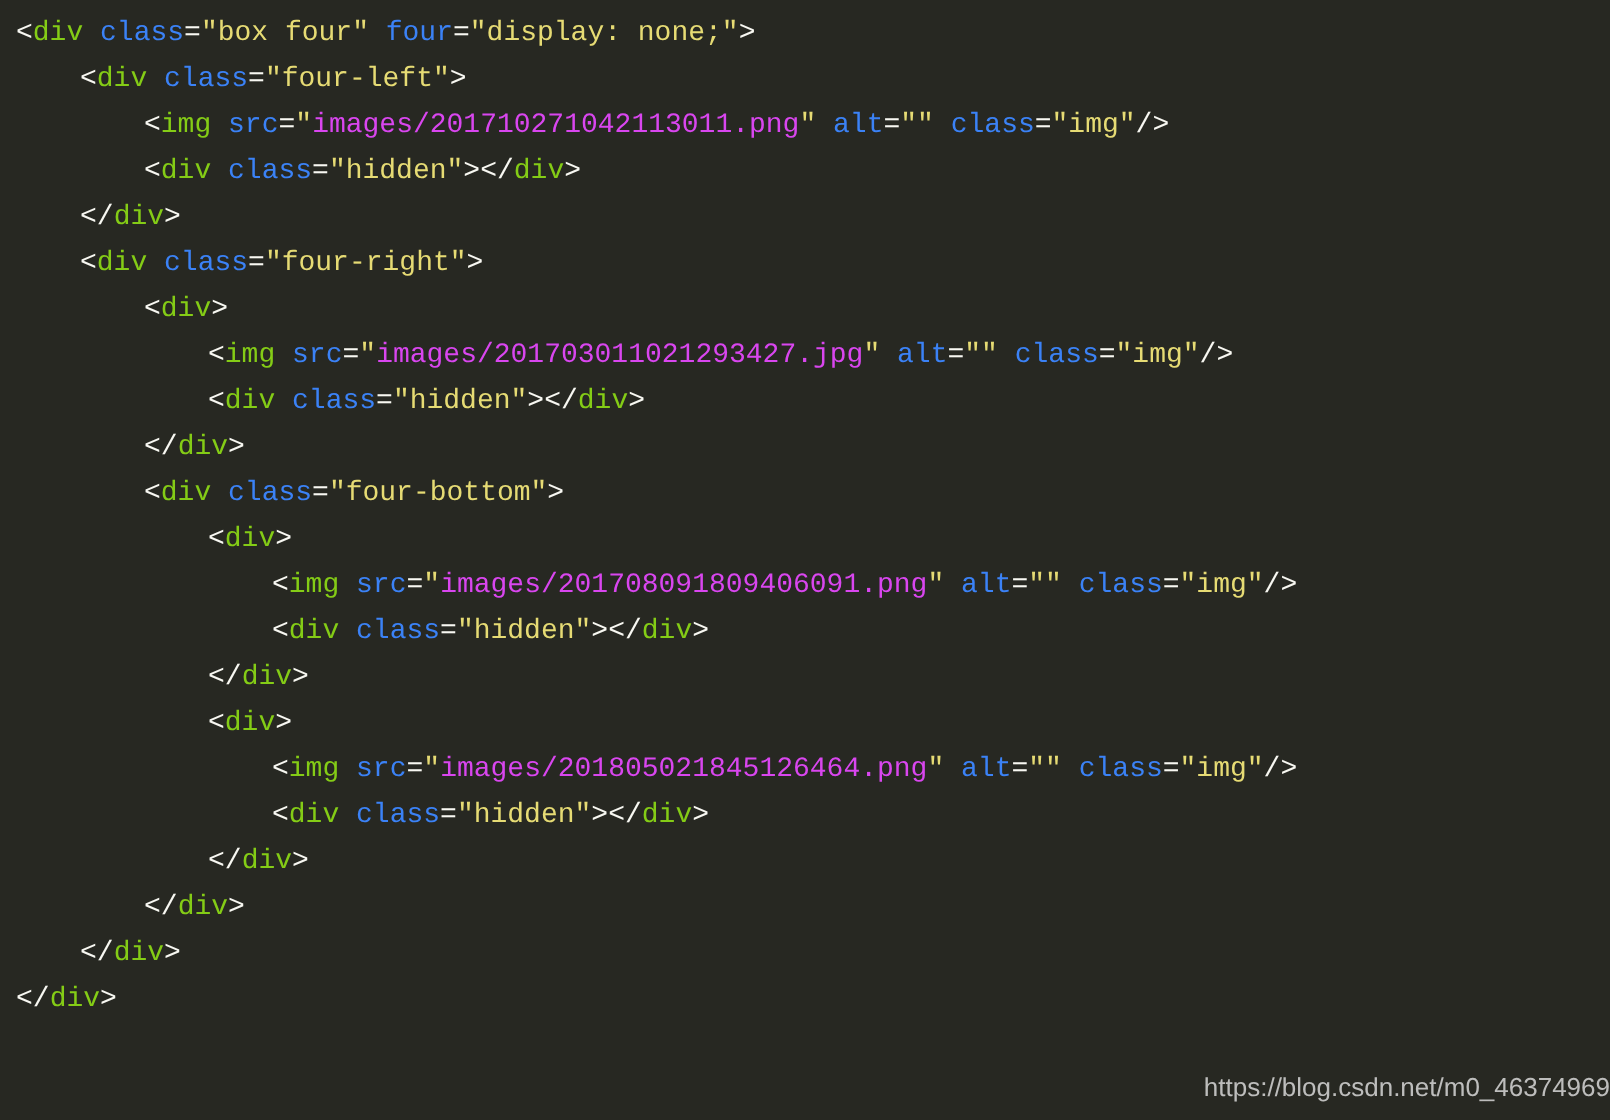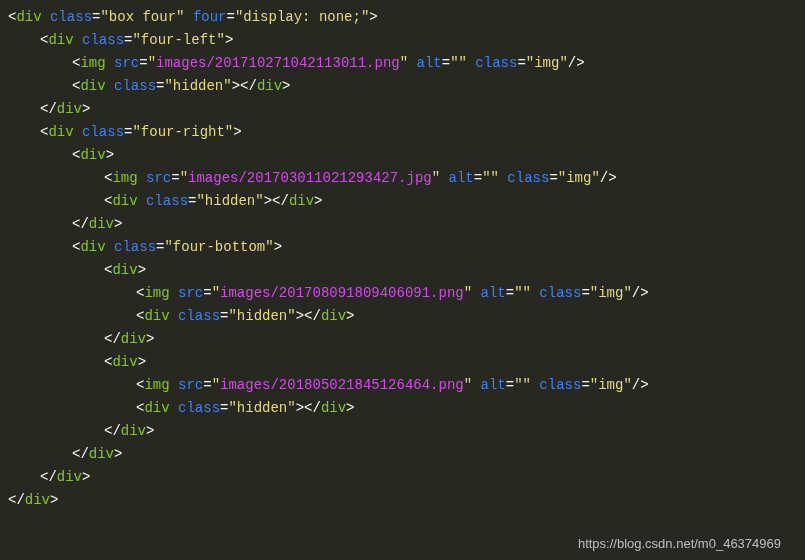--- a/index.html
+++ b/index.html
@@ -28,21 +28,21 @@
 
   .bracket { color: #f8f8f2; }
   .tag { color: #84cc16; }
   .attr { color: #3b82f6; }
   .eq { color: #f8f8f2; }
   .string { color: #e6db74; }
   .string-ul { color: #d946ef; text-decoration-color: #8a885a; }
 
   .watermark {
     position: absolute;
-    right: 24px;
+    right: 0;
     bottom: 6px;
     color: #d8d8d8;
     font-size: 13px;
     font-family: Arial, sans-serif;
     opacity: 0.85;
     text-align: right;
   }
 </style>
 </head>
 <body>

